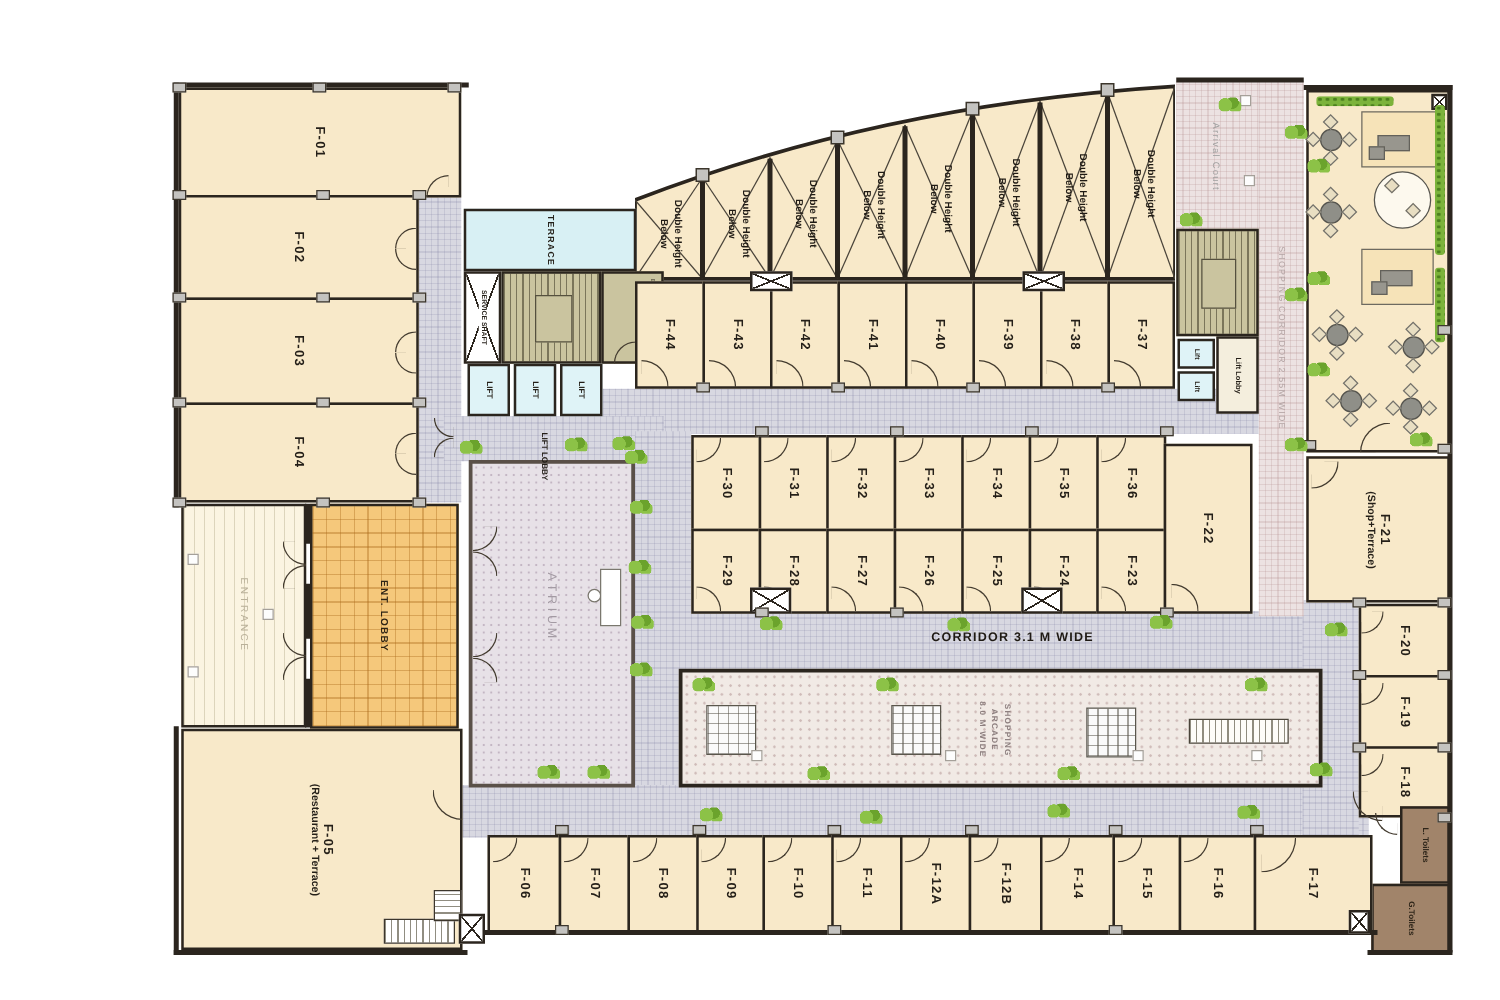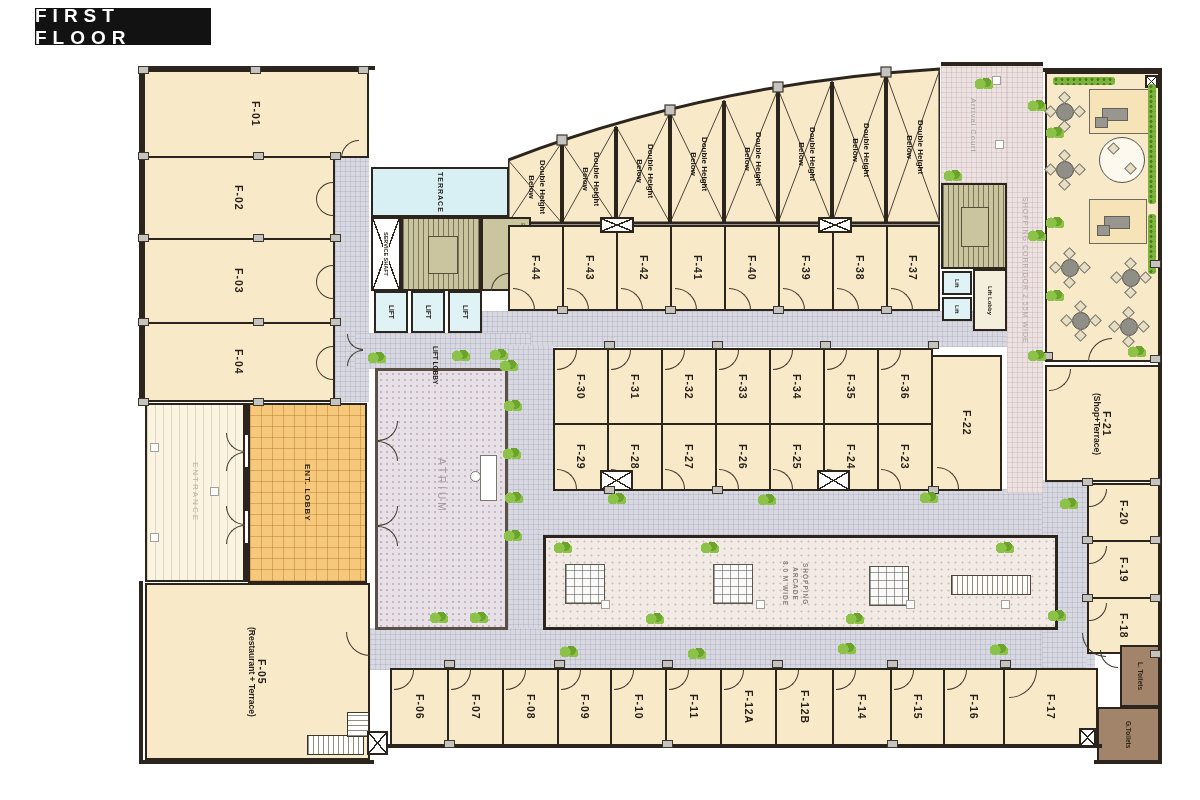--- a/index.html
+++ b/index.html
@@ -47,23 +47,20 @@
     background-image:repeating-linear-gradient(0deg,rgba(90,86,76,.55) 0 1px,transparent 1px 8px),repeating-linear-gradient(90deg,rgba(90,86,76,.55) 0 1px,transparent 1px 8px);}
   #badge{position:absolute;left:35px;top:8px;width:176px;height:37px;background:#121212;color:#fff;display:flex;align-items:center;justify-content:center;font-size:19px;letter-spacing:6px;font-weight:bold;z-index:60;}
   .tinylab{font-size:4.5px;color:#3a342c;letter-spacing:0;}
   svg text{font-family:"Liberation Sans",sans-serif;}
 </style>
 </head>
 <body>
 
 <div id="plan">
 
-  <div id="badge">
-      <span>FIRST FLOOR</span>
-    </div>
 
   <div class="abs gridc" style="left:335px;top:156px;width:34px;height:246px;z-index:1;"></div>
   <div class="abs gridc" style="left:482px;top:311px;width:525px;height:36px;z-index:1;"></div>
   <div class="abs gridc" style="left:355px;top:333px;width:176px;height:36px;z-index:1;"></div>
   <div class="abs gridc" style="left:508px;top:345px;width:45px;height:290px;z-index:1;"></div>
   <div class="abs gridc" style="left:508px;top:489px;width:582px;height:46px;z-index:1;"></div>
   <div class="abs gridc" style="left:355px;top:628px;width:740px;height:42px;z-index:1;"></div>
   <div class="abs gridc" style="left:1042px;top:480px;width:45px;height:188px;z-index:1;"></div>
   <div class="abs gridp" style="left:941px;top:65px;width:66px;height:118px;z-index:1;"></div>
   <div class="abs gridp" style="left:1007px;top:65px;width:36px;height:428px;z-index:1;"></div>
@@ -380,20 +377,23 @@
       <span class="vt rl">F-23</span>
       <i class="arc a1" style="left:2px;bottom:0;width:20px;height:20px;"></i>
     </div>
   <div class="rm" style="left:931px;top:355px;width:71px;height:136px;">
       <span class="vt rl">F-22</span>
       <i class="arc a1" style="left:4px;bottom:0;width:22px;height:22px;"></i>
     </div>
   <div class="xbox" style="left:600px;top:470px;width:33px;height:21px;"></div>
   <div class="xbox" style="left:817px;top:470px;width:33px;height:21px;"></div>
 
+  <div class="lab" style="left:690px;top:502px;width:240px;height:16px;">
+    <span style="font-size:10px;font-weight:bold;color:#1f1a14;letter-spacing:1px;">CORRIDOR 3.1 M WIDE</span>
+  </div>
 
   <div class="abs dots" style="left:543px;top:535px;width:515px;height:95px;border:3px solid #2b251e;z-index:10;">
     <div class="sky" style="left:19px;top:26px;width:40px;height:40px;"></div>
     <div class="sky" style="left:167px;top:26px;width:40px;height:40px;"></div>
     <div class="sky" style="left:323px;top:28px;width:40px;height:40px;"></div>
     <div class="abs stv" style="left:405px;top:37px;width:80px;height:20px;border:1.5px solid #4a443a;background-color:#fdfcf8;"></div>
     <div class="lab" style="left:232px;top:8px;width:34px;height:76px;">
       <span class="vt" style="font-size:6.5px;font-weight:bold;color:#8d7f7f;letter-spacing:1px;line-height:1.5;">
         <span style="display:block;">SHOPPING</span>
         <span style="display:block;">ARCADE</span>

